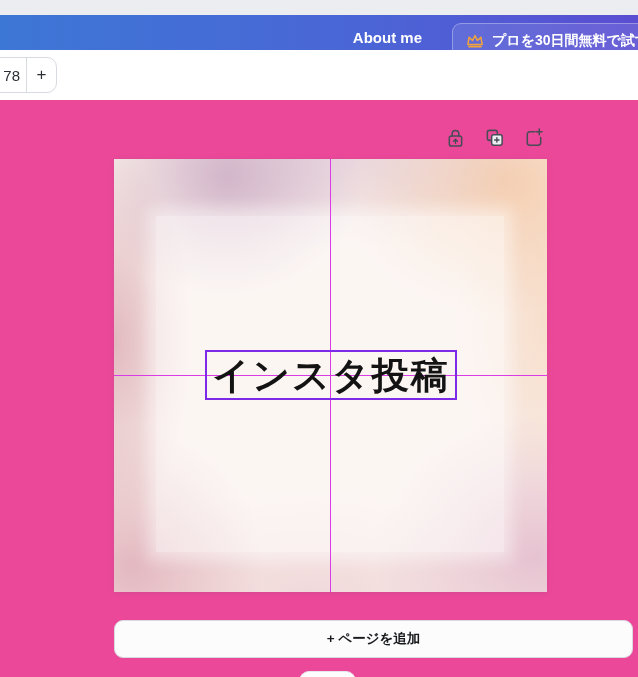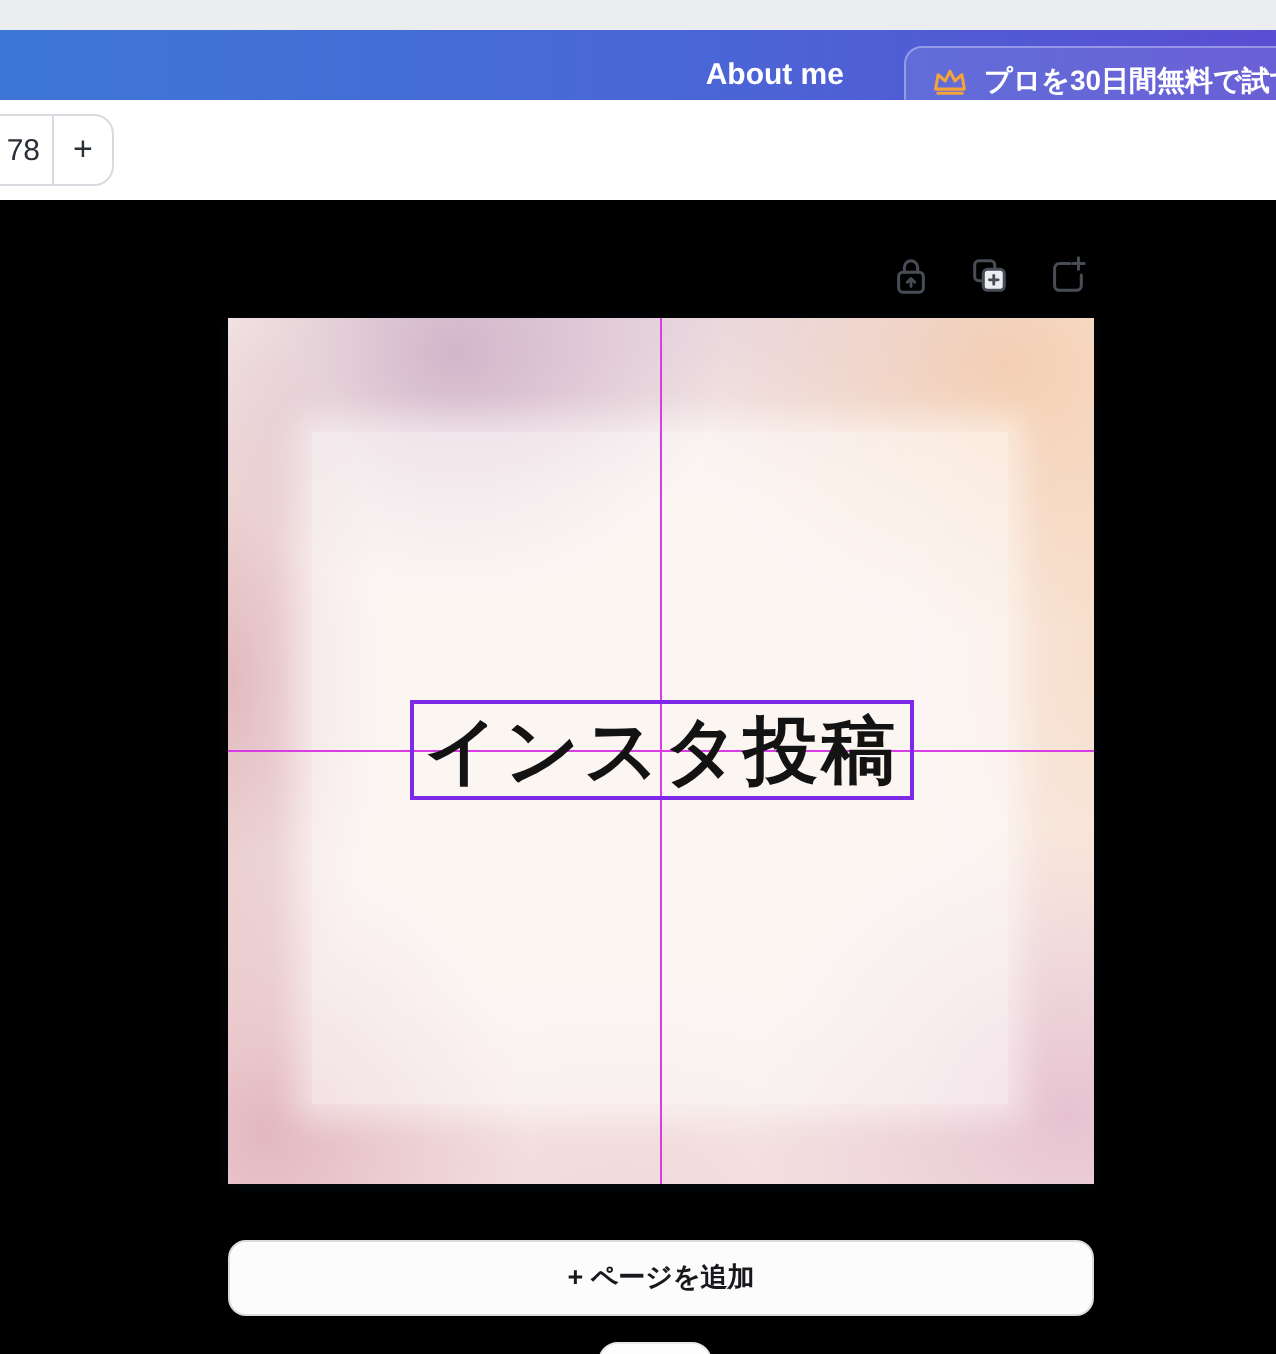--- a/index.html
+++ b/index.html
@@ -65,21 +65,21 @@
   .spacing-btn { left:354px; top:58px; width:26px; height:34px; }
   .vtext-btn { left:418px; top:58px; width:30px; height:34px; font-size:19px; gap:1px; }
   .vtext-btn .arr { font-size:15px; margin-top:3px; }
   .effects-btn { left:468px; top:58px; width:94px; height:34px; font-size:14px; font-weight:700; color:#1d2025; }
   .animate-btn { left:574px; top:58px; width:70px; height:34px; justify-content:flex-start; gap:8px; font-size:14px; font-weight:700; color:#1d2025; }
   .anim-circles { position:relative; width:21px; height:20px; }
   .anim-circles .c-back { position:absolute; left:0; bottom:1px; width:13px; height:13px; border-radius:50%; background:#b9bec6; }
   .anim-circles .c-front { position:absolute; right:0; top:1px; width:13px; height:13px; border-radius:50%; background:#fff; border:2px solid #2f343c; }
 
   
-  .workspace { position:absolute; left:0; top:100px; width:638px; height:577px; background:#000000;text-align:center; }
+  .workspace { position:absolute; left:0; top:100px; width:638px; height:577px; background:#ec4899;text-align:center; }
 
   .page-controls { position:absolute; left:444px; top:26px; display:flex; gap:17px; }
   .page-controls .pc { width:22px; height:24px; display:flex; align-items:center; justify-content:center; cursor:pointer; }
 
   .canvas {
     position:absolute; left:114px; top:59px; width:433px; height:433px;
     box-shadow:0 1px 6px rgba(57,76,96,0.14);
     background-color:#f8ece7;
     background-image:
       radial-gradient(ellipse 200px 180px at 26% 4%,  rgba(182,141,180,0.55), transparent 68%),
@@ -104,21 +104,21 @@
     border:2px solid #7d2ae8;
     display:flex; align-items:center; justify-content:center;
     cursor:move;
   }
   .text-box .txt {
     font-size:37px; font-weight:800; letter-spacing:2px; color:#131313;
     white-space:nowrap; line-height:1;
   }
 
   .add-page-btn {
-    position:absolute; left:114px; top:520px; width:433px; height:38px;
+    position:absolute; left:114px; top:520px; width:519px; height:38px;
     background:#fcfcfd; border:1px solid #d9dbdf; border-radius:9px;
     display:flex; align-items:center; justify-content:center;
     font-size:13.5px; font-weight:700; color:#17191c; cursor:pointer;
   }
   .bottom-pill {
     position:absolute; left:299px; top:571px; width:57px; height:16px;
     background:#fdfdfe; border:1px solid #e7e8ec; border-radius:10px 10px 0 0;
   }
 
   svg { display:block; }

